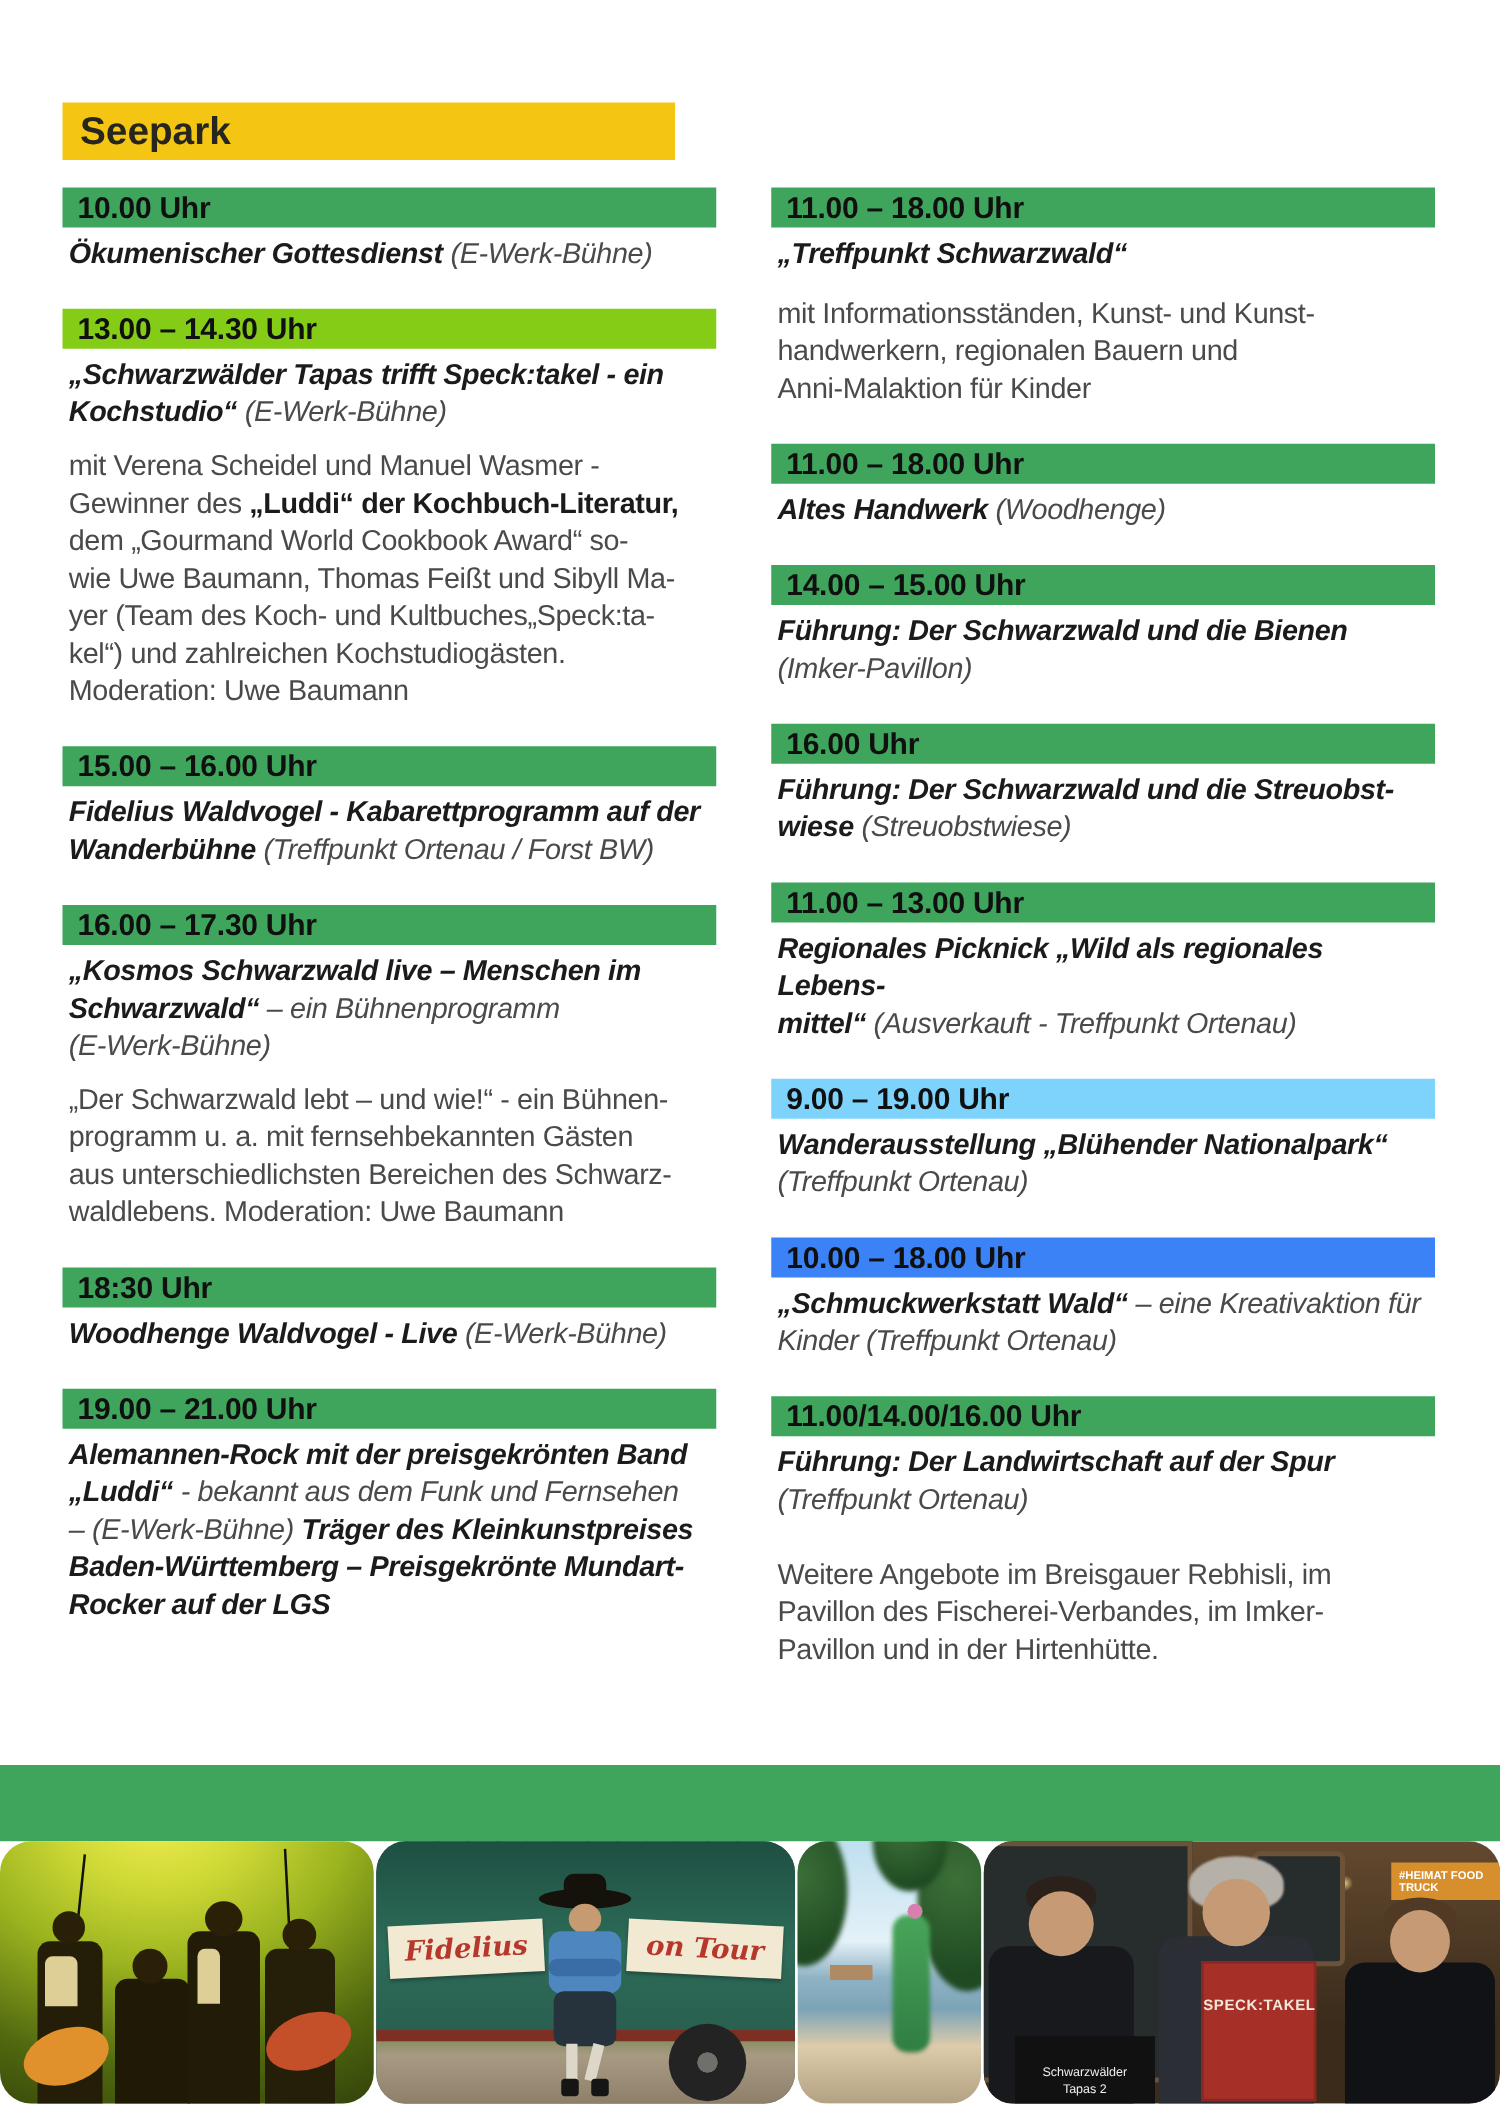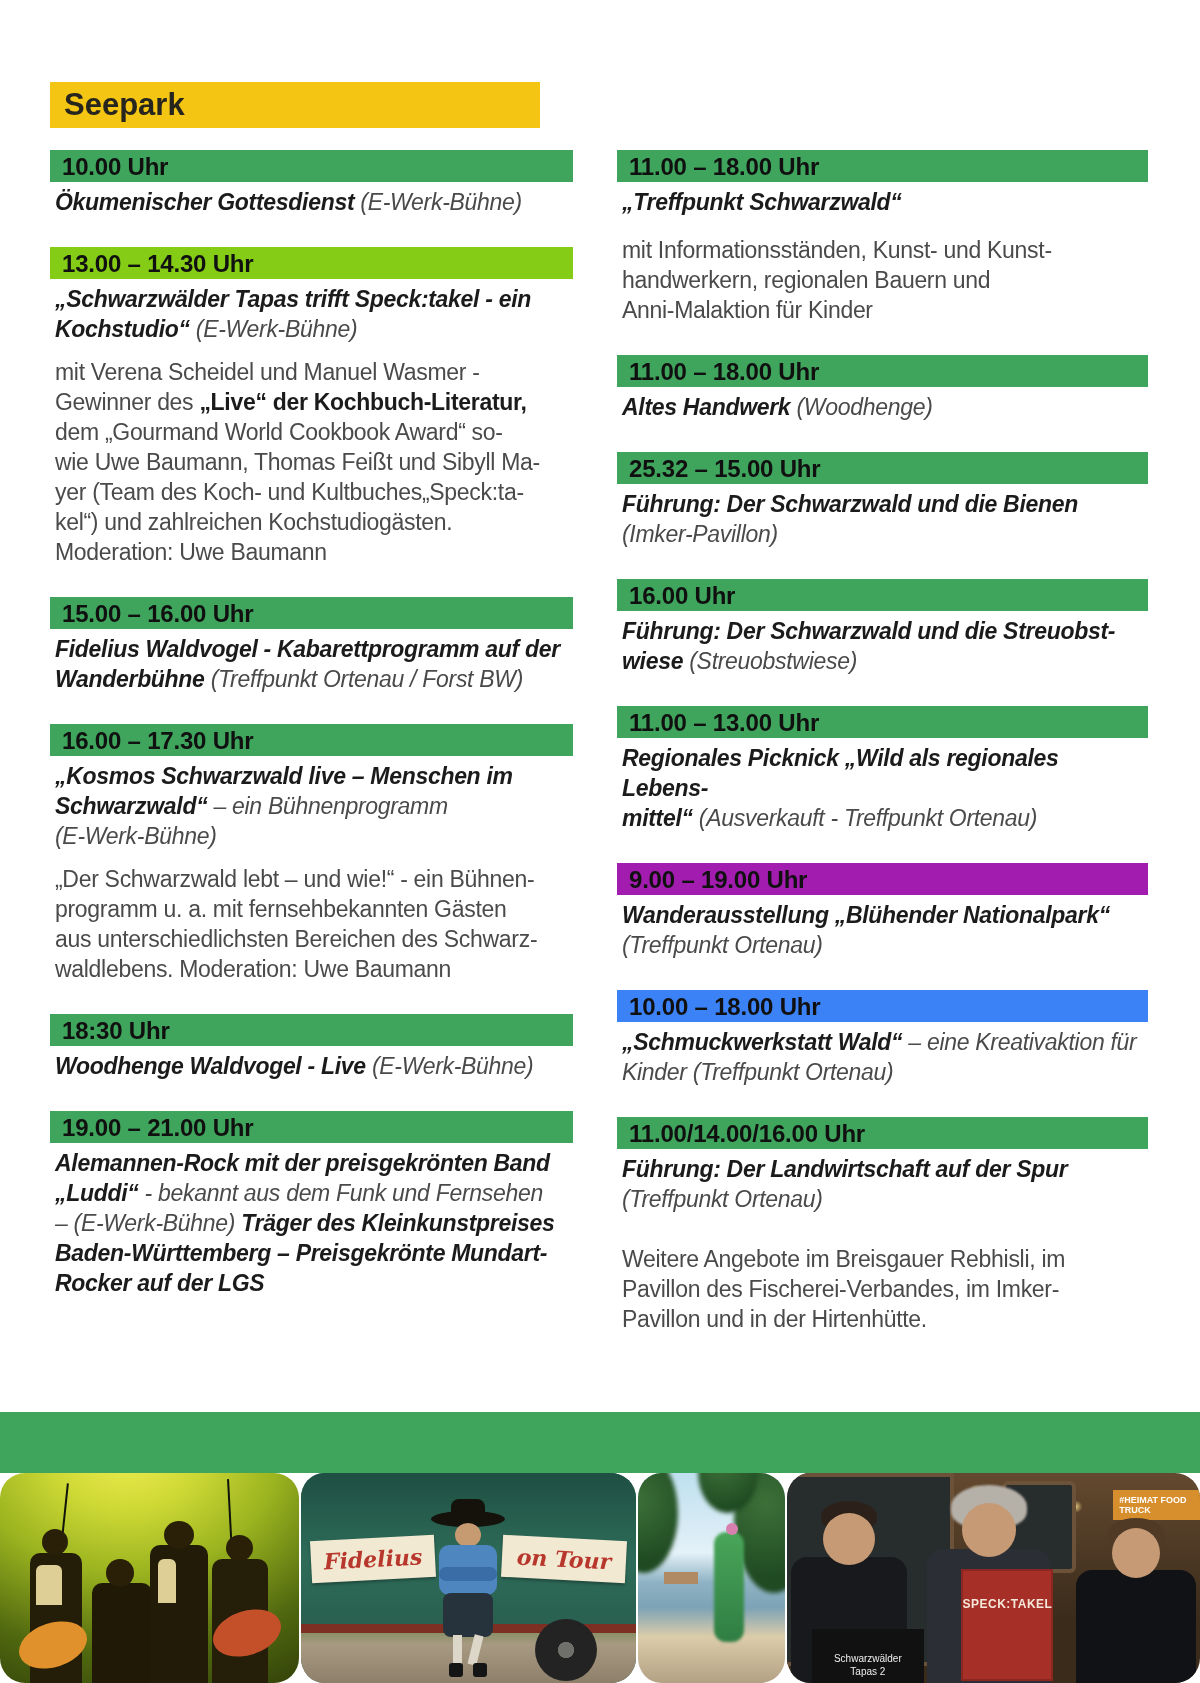--- a/index.html
+++ b/index.html
@@ -124,21 +124,21 @@
 <div class="col" id="col-left">
     <section class="event">
       <div class="event-bar" style="background: rgb(63, 165, 92);"><span>10.00 Uhr</span></div>
       <div class="event-title"><span class="seg-bold">Ökumenischer Gottesdienst </span><span class="seg-light">(E-Werk-Bühne)</span></div>
     </section>
     <section class="event">
       <div class="event-bar" style="background: #84cc16;"><span>13.00 – 14.30 Uhr</span></div>
       <div class="event-title"><span class="seg-bold">„Schwarzwälder Tapas trifft Speck:takel - ein
 Kochstudio“ </span><span class="seg-light">(E-Werk-Bühne)</span></div>
       <div class="event-desc"><span class="seg-light">mit Verena Scheidel und Manuel Wasmer -
-Gewinner des </span><span class="seg-bold">„Live“ der Kochbuch-Literatur,</span><span class="seg-light">
+Gewinner des </span><span class="seg-bold">„Luddi“ der Kochbuch-Literatur,</span><span class="seg-light">
 dem „Gourmand World Cookbook Award“ so-
 wie Uwe Baumann, Thomas Feißt und Sibyll Ma-
 yer (Team des Koch- und Kultbuches„Speck:ta-
 kel“) und zahlreichen Kochstudiogästen.
 Moderation: Uwe Baumann</span></div>
     </section>
     <section class="event">
       <div class="event-bar" style="background: rgb(63, 165, 92);"><span>15.00 – 16.00 Uhr</span></div>
       <div class="event-title"><span class="seg-bold">Fidelius Waldvogel - Kabarettprogramm auf der
 Wanderbühne </span><span class="seg-light">(Treffpunkt Ortenau / Forst BW)</span></div>
@@ -172,36 +172,36 @@
       <div class="event-title"><span class="seg-bold">„Treffpunkt Schwarzwald“</span></div>
       <div class="event-desc tight"><span class="seg-light">mit Informationsständen, Kunst- und Kunst-
 handwerkern, regionalen Bauern und
 Anni-Malaktion für Kinder</span></div>
     </section>
     <section class="event">
       <div class="event-bar" style="background: rgb(63, 165, 92);"><span>11.00 – 18.00 Uhr</span></div>
       <div class="event-title"><span class="seg-bold">Altes Handwerk </span><span class="seg-light"> (Woodhenge)</span></div>
     </section>
     <section class="event">
-      <div class="event-bar" style="background: rgb(63, 165, 92);"><span>25.32 – 15.00 Uhr</span></div>
+      <div class="event-bar" style="background: rgb(63, 165, 92);"><span>14.00 – 15.00 Uhr</span></div>
       <div class="event-title"><span class="seg-bold">Führung: Der Schwarzwald und die Bienen
 </span><span class="seg-light">(Imker-Pavillon)</span></div>
     </section>
     <section class="event">
       <div class="event-bar" style="background: rgb(63, 165, 92);"><span>16.00 Uhr</span></div>
       <div class="event-title"><span class="seg-bold">Führung: Der Schwarzwald und die Streuobst-
 wiese </span><span class="seg-light">(Streuobstwiese)</span></div>
     </section>
     <section class="event">
       <div class="event-bar" style="background: rgb(63, 165, 92);"><span>11.00 – 13.00 Uhr</span></div>
       <div class="event-title"><span class="seg-bold">Regionales Picknick „Wild als regionales Lebens-
 mittel“ </span><span class="seg-light"> (Ausverkauft - Treffpunkt Ortenau)</span></div>
     </section>
     <section class="event">
-      <div class="event-bar" style="background: #a21caf;"><span>9.00 – 19.00 Uhr</span></div>
+      <div class="event-bar" style="background: #7dd3fc;"><span>9.00 – 19.00 Uhr</span></div>
       <div class="event-title"><span class="seg-bold">Wanderausstellung „Blühender Nationalpark“
 </span><span class="seg-light">(Treffpunkt Ortenau)</span></div>
     </section>
     <section class="event">
       <div class="event-bar" style="background: #3b82f6;"><span>10.00 – 18.00 Uhr</span></div>
       <div class="event-title"><span class="seg-bold">„Schmuckwerkstatt Wald“ </span><span class="seg-light">– eine Kreativaktion für
 Kinder (Treffpunkt Ortenau)</span></div>
     </section>
     <section class="event">
       <div class="event-bar" style="background: rgb(63, 165, 92);"><span>11.00/14.00/16.00 Uhr</span></div>

